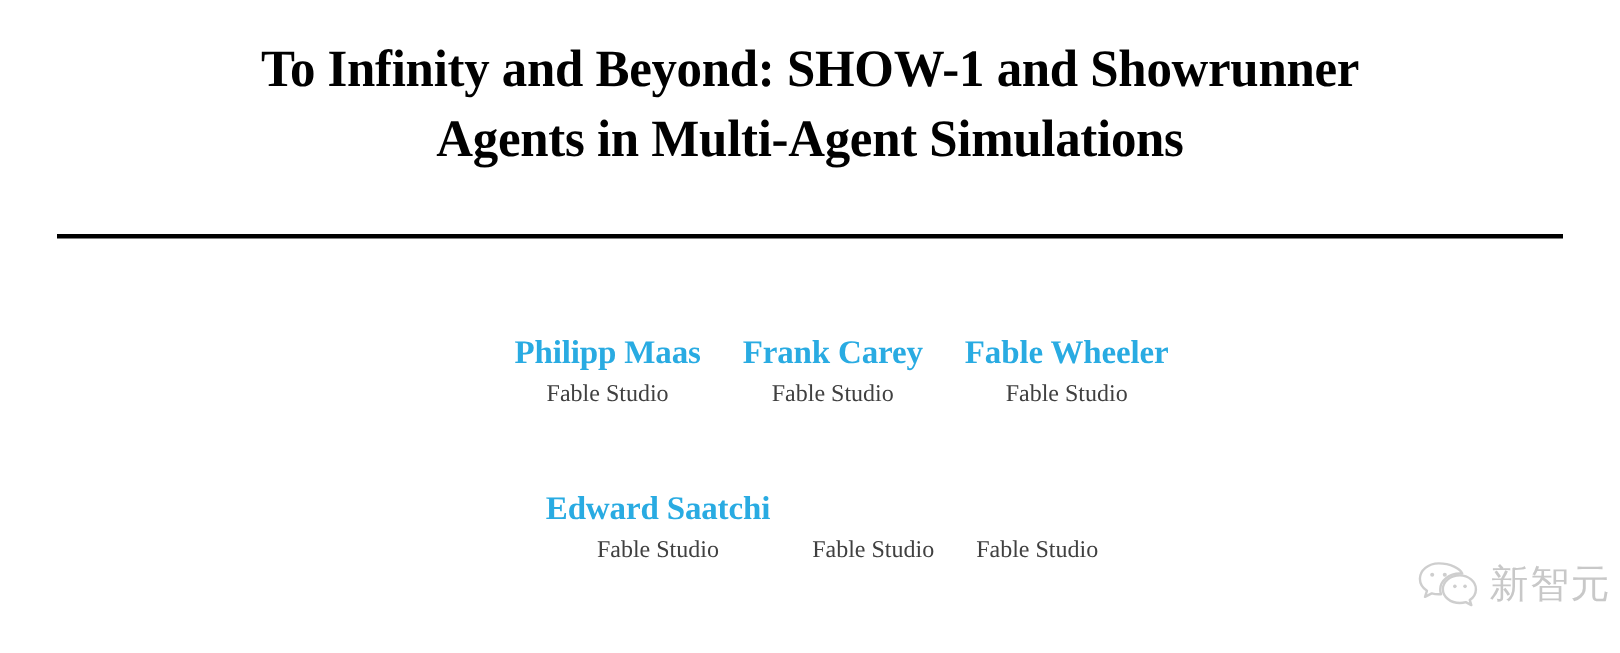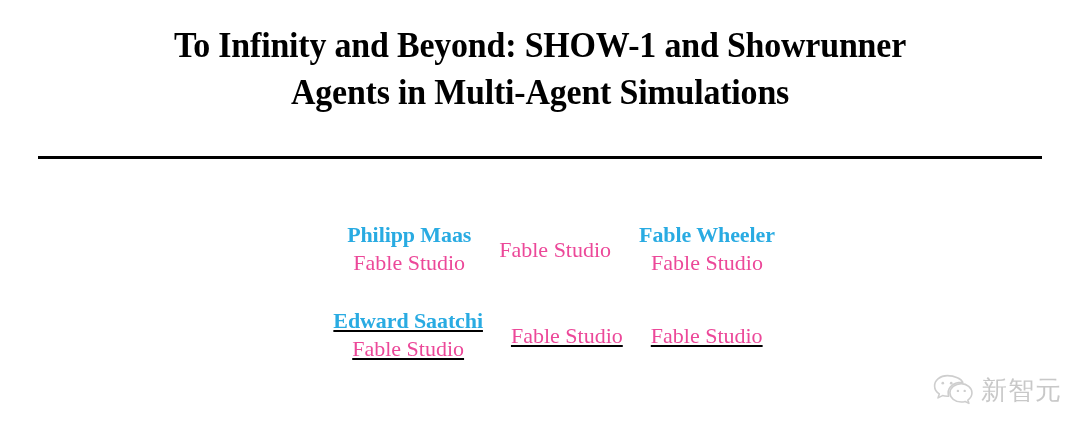--- a/index.html
+++ b/index.html
@@ -50,53 +50,53 @@
   
   .authors-block {
     position: absolute;
     left: 150px;
     top: 222px;
     width: 780px;
   }
   .author-row {
     display: flex;
     justify-content: center;
-    align-items: center;
+    align-items: flex-end;
   }
   .author-row.row-1 { margin-left: 42px; }
-  .author-row.row-2 { margin-top: 32px; margin-left: 16px; text-decoration: underline; }
+  .author-row.row-2 { margin-top: 50px; margin-left: 16px; }
 
   .author-cell {
     text-align: center;
     padding: 0 14px;
     white-space: nowrap;
   }
   .author-name {
     display: block;
     color: #29ABE2;
     font-family: "Liberation Serif", "DejaVu Serif", serif;
     font-weight: bold;
     font-size: 22px;
     line-height: 26px;
     letter-spacing: -0.1px;
   }
   .author-affiliation {
     display: block;
-    color: #ec4899;
+    color: #404040;
     font-family: "Liberation Serif", "DejaVu Serif", serif;
     font-weight: normal;
-    font-size: 22px;
+    font-size: 16px;
     line-height: 26px;
     margin-top: 2px;
   }
 
   
   .watermark {
     position: absolute;
-    right: 18px;
+    right: 6px;
     bottom: 28px;
     display: flex;
     align-items: center;
     gap: 7px;
     opacity: 0.95;
   }
   .wechat-icon {
     width: 42px;
     height: 34px;
     display: block;
@@ -123,20 +123,21 @@
   <div class="title-rule"></div>
 
   <div class="authors-block">
 
     <div class="author-row row-1">
       <div class="author-cell">
         <span class="author-name">Philipp Maas</span>
         <span class="author-affiliation">Fable Studio</span>
       </div>
       <div class="author-cell">
+        <span class="author-name">Frank Carey</span>
         <span class="author-affiliation">Fable Studio</span>
       </div>
       <div class="author-cell">
         <span class="author-name">Fable Wheeler</span>
         <span class="author-affiliation">Fable Studio</span>
       </div>
     </div>
 
     <div class="author-row row-2">
       <div class="author-cell">

